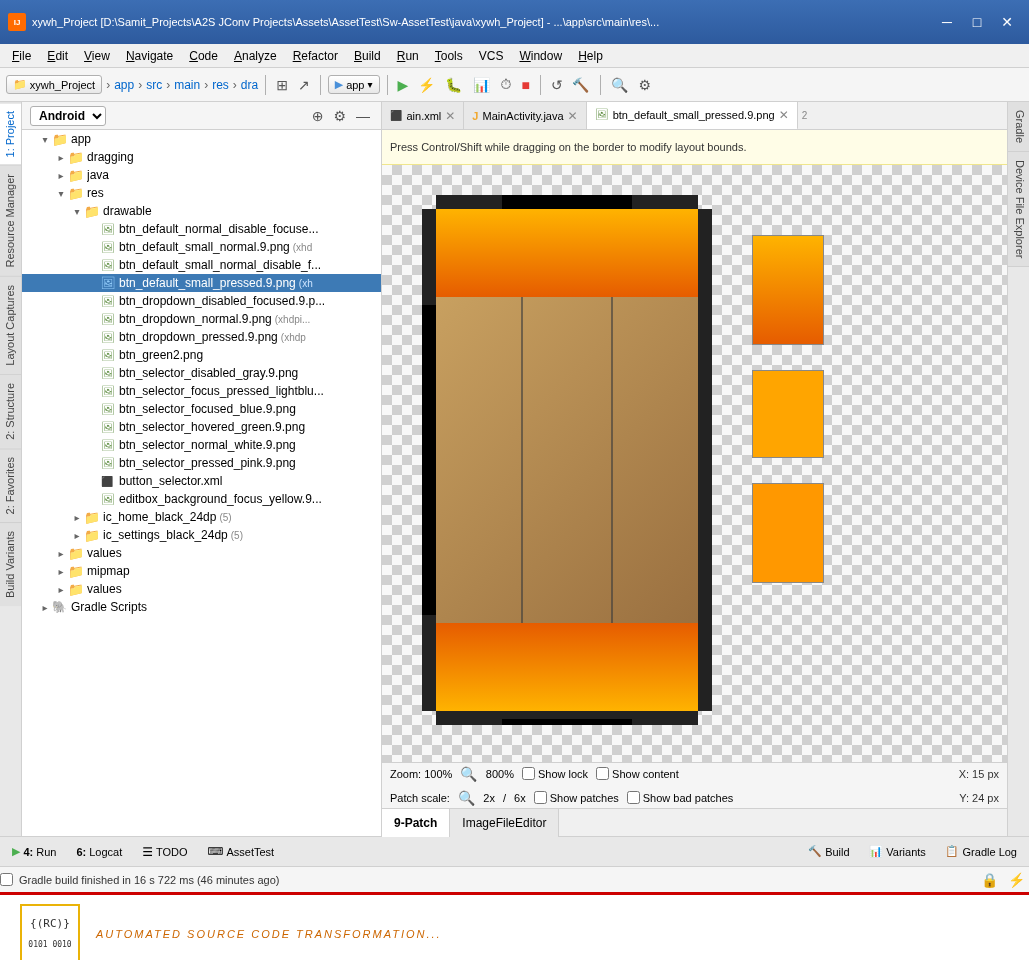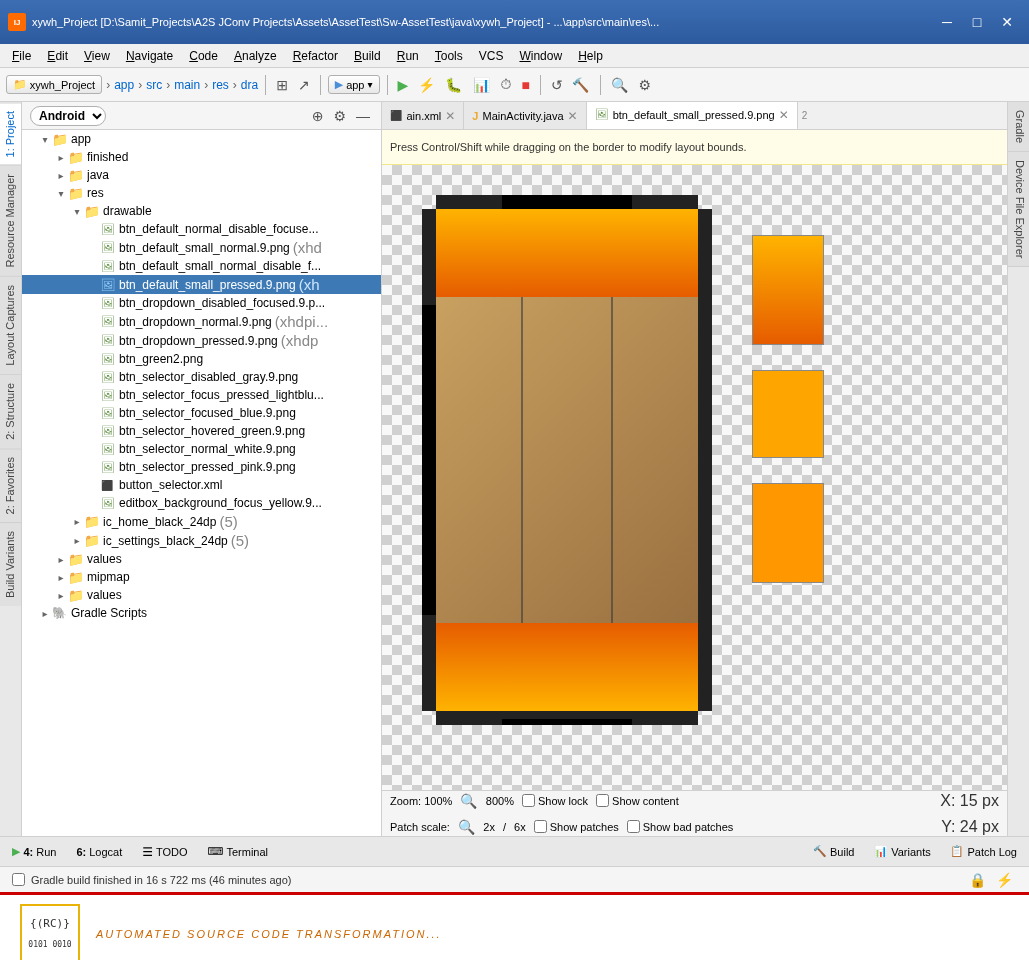--- a/index.html
+++ b/index.html
@@ -99,21 +99,21 @@
       display: flex;
       align-items: center;
       justify-content: space-between;
       height: 28px;
     }
     .panel-header-left { display: flex; align-items: center; gap: 4px; }
     .panel-dropdown { 
       font-size: 12px; font-weight: bold; color: #000;
       background: #ffffff;
       border: 1px solid #b0b0b0;
-      border-radius: 10px;
+      border-radius: 3px;
       padding: 1px 4px;
       cursor: pointer;
     }
     .panel-header-icons { display: flex; gap: 4px; }
     .icon-btn { cursor: pointer; color: #555; font-size: 14px; padding: 1px 3px; border-radius: 2px; }
 
     
     .tree-view {
       flex: 1;
       overflow-y: auto;
@@ -129,21 +129,21 @@
     }
     .tree-item.selected { background: #3d7ab5; color: white; }
     .tree-indent { display: inline-block; width: 16px; flex-shrink: 0; }
     .tree-arrow { width: 14px; flex-shrink: 0; text-align: center; color: #666; font-size: 10px; }
     .tree-item.selected .tree-arrow { color: white; }
     .tree-icon { width: 16px; height: 16px; flex-shrink: 0; margin-right: 3px; display: flex; align-items: center; justify-content: center; }
     .folder-icon { color: #dcb67a; font-size: 13px; }
     .xml-icon { color: #cc6600; font-size: 10px; }
     .img-icon { color: #5a8a3c; font-size: 11px; }
     .tree-label { font-size: 12px; overflow: hidden; text-overflow: ellipsis; }
-    .tree-extra { color: #888; font-size: 15px; margin-left: 3px; }
+    .tree-extra { color: #888; font-size: 10px; margin-left: 3px; }
     .tree-item.selected .tree-extra { color: #cce4ff; }
 
     
     .editor-area {
       flex: 1;
       display: flex;
       flex-direction: column;
       background: #ffffff;
     }
 
@@ -209,21 +209,21 @@
       flex-direction: column;
       justify-content: center;
     }
     .bottom-toolbar-row {
       display: flex;
       align-items: center;
       gap: 8px;
       width: 100%;
     }
     .checkbox-label { display: flex; align-items: center; gap: 3px; cursor: pointer; }
-    .status-right { margin-left: auto; font-size: 16px; color: #333; }
+    .status-right { margin-left: auto; font-size: 11px; color: #333; }
 
     
     .bottom-tabs {
       display: flex;
       background: #f0f0f0;
       border-top: 1px solid #d0d0d0;
       height: 28px;
       align-items: center;
     }
     .bottom-tab {
@@ -235,21 +235,21 @@
       display: flex;
       align-items: center;
       background: #e8e8e8;
     }
     .bottom-tab.active { background: #ffffff; font-weight: bold; }
 
     
     .status-bar {
       background: #f5f5f5;
       border-top: 1px solid #d0d0d0;
-      padding: 3px 12px;
+      padding: 3px 0;
       font-size: 11px;
       color: #333;
       display: flex;
       align-items: center;
       height: 26px;
     }
     .status-right-icons { margin-left: auto; display: flex; gap: 4px; }
 
     
     .tool-windows-bar {
@@ -461,21 +461,21 @@
         <span class="tree-arrow">▾</span>
         <span class="tree-icon folder-icon">📁</span>
         <span class="tree-label">app</span>
       </div>
 
       <div class="tree-item">
         <span class="tree-indent"></span>
         <span class="tree-indent"></span>
         <span class="tree-arrow">▸</span>
         <span class="tree-icon folder-icon">📁</span>
-        <span class="tree-label">finished</span>
+        <span class="tree-label">dragging</span>
       </div>
 
       <div class="tree-item">
         <span class="tree-indent"></span>
         <span class="tree-indent"></span>
         <span class="tree-arrow">▸</span>
         <span class="tree-icon folder-icon">📁</span>
         <span class="tree-label">java</span>
       </div>
 
@@ -809,20 +809,28 @@
           <span>Show patches</span>
         </label>
         <label class="checkbox-label">
           <input type="checkbox" style="">
           <span>Show bad patches</span>
         </label>
         <span class="status-right">Y: 24 px</span>
       </div>
     </div>
 
+    <div class="bottom-tabs">
+      <div class="bottom-tab active">
+        <span>9-Patch</span>
+      </div>
+      <div class="bottom-tab">
+        <span>ImageFileEditor</span>
+      </div>
+    </div>
   </div>
 
   <div class="right-sidebar">
     <div class="right-sidebar-tab">Gradle</div>
     <div class="right-sidebar-tab">Device File Explorer</div>
   </div>
 </div>
 
 <div class="tool-windows-bar">
   <div class="tool-tab">
@@ -833,34 +841,34 @@
   <div class="tool-tab">
     <span class="tool-tab-num">6:</span>
     <span>Logcat</span>
   </div>
   <div class="tool-tab">
     <span style="font-size:12px;">☰</span>
     <span>TODO</span>
   </div>
   <div class="tool-tab">
     <span>⌨</span>
-    <span>Terminal</span>
+    <span>AssetTest</span>
   </div>
   <div style="margin-left:auto; display:flex; gap:4px;">
     <div class="tool-tab">
       <span>🔨</span>
       <span>Build</span>
     </div>
     <div class="tool-tab">
       <span>📊</span>
       <span>Variants</span>
     </div>
     <div class="tool-tab">
       <span>📋</span>
-      <span>Patch Log</span>
+      <span>Gradle Log</span>
     </div>
   </div>
 </div>
 
 <div class="status-bar">
   <input type="checkbox" style="margin-right: 6px;">
   <span>Gradle build finished in 16 s 722 ms (46 minutes ago)</span>
   <div class="status-right-icons">
     <span class="icon-btn" title="Lock">🔒</span>
     <span class="icon-btn" title="Power">⚡</span>

